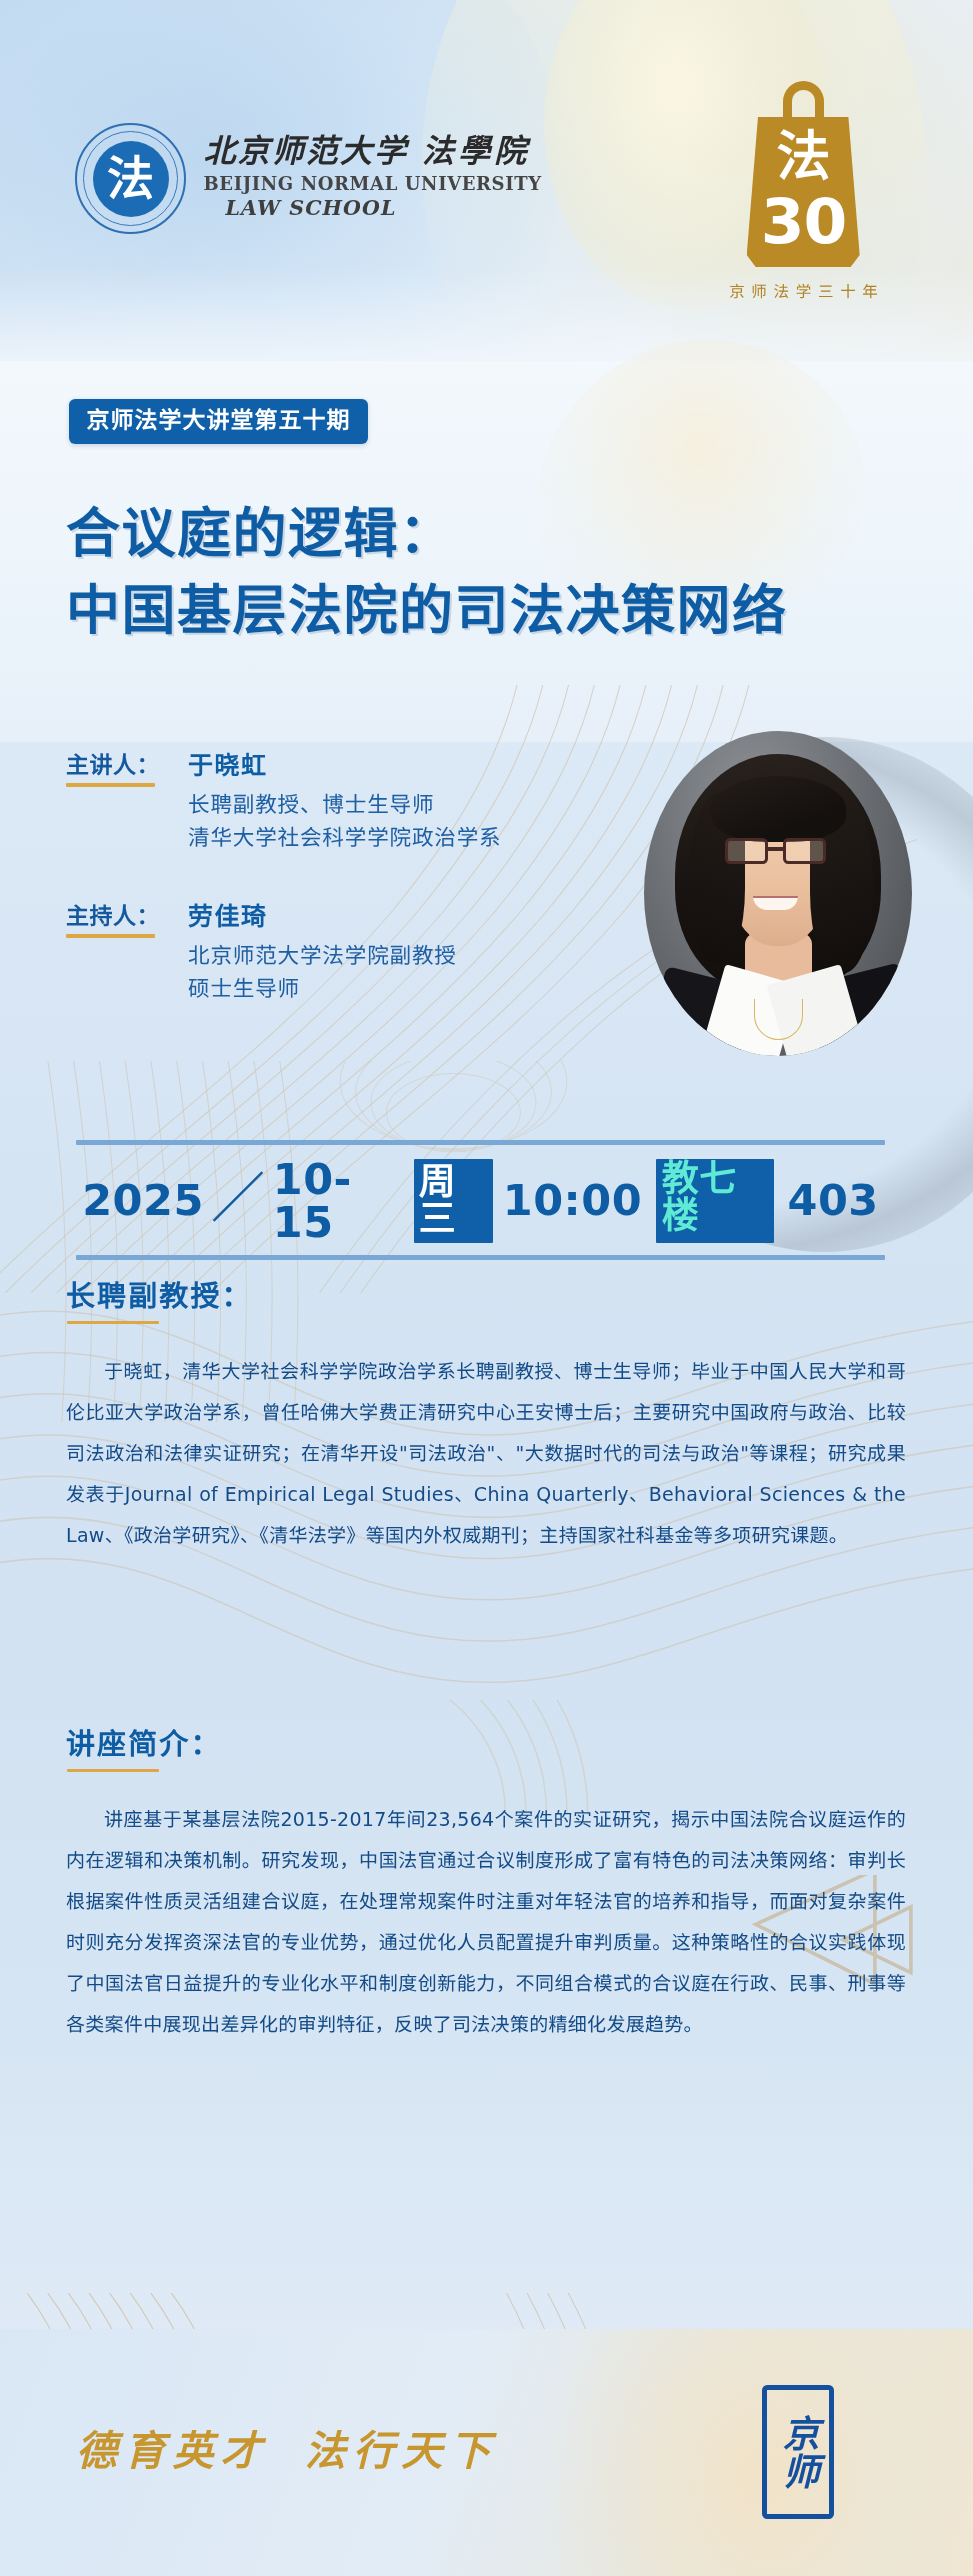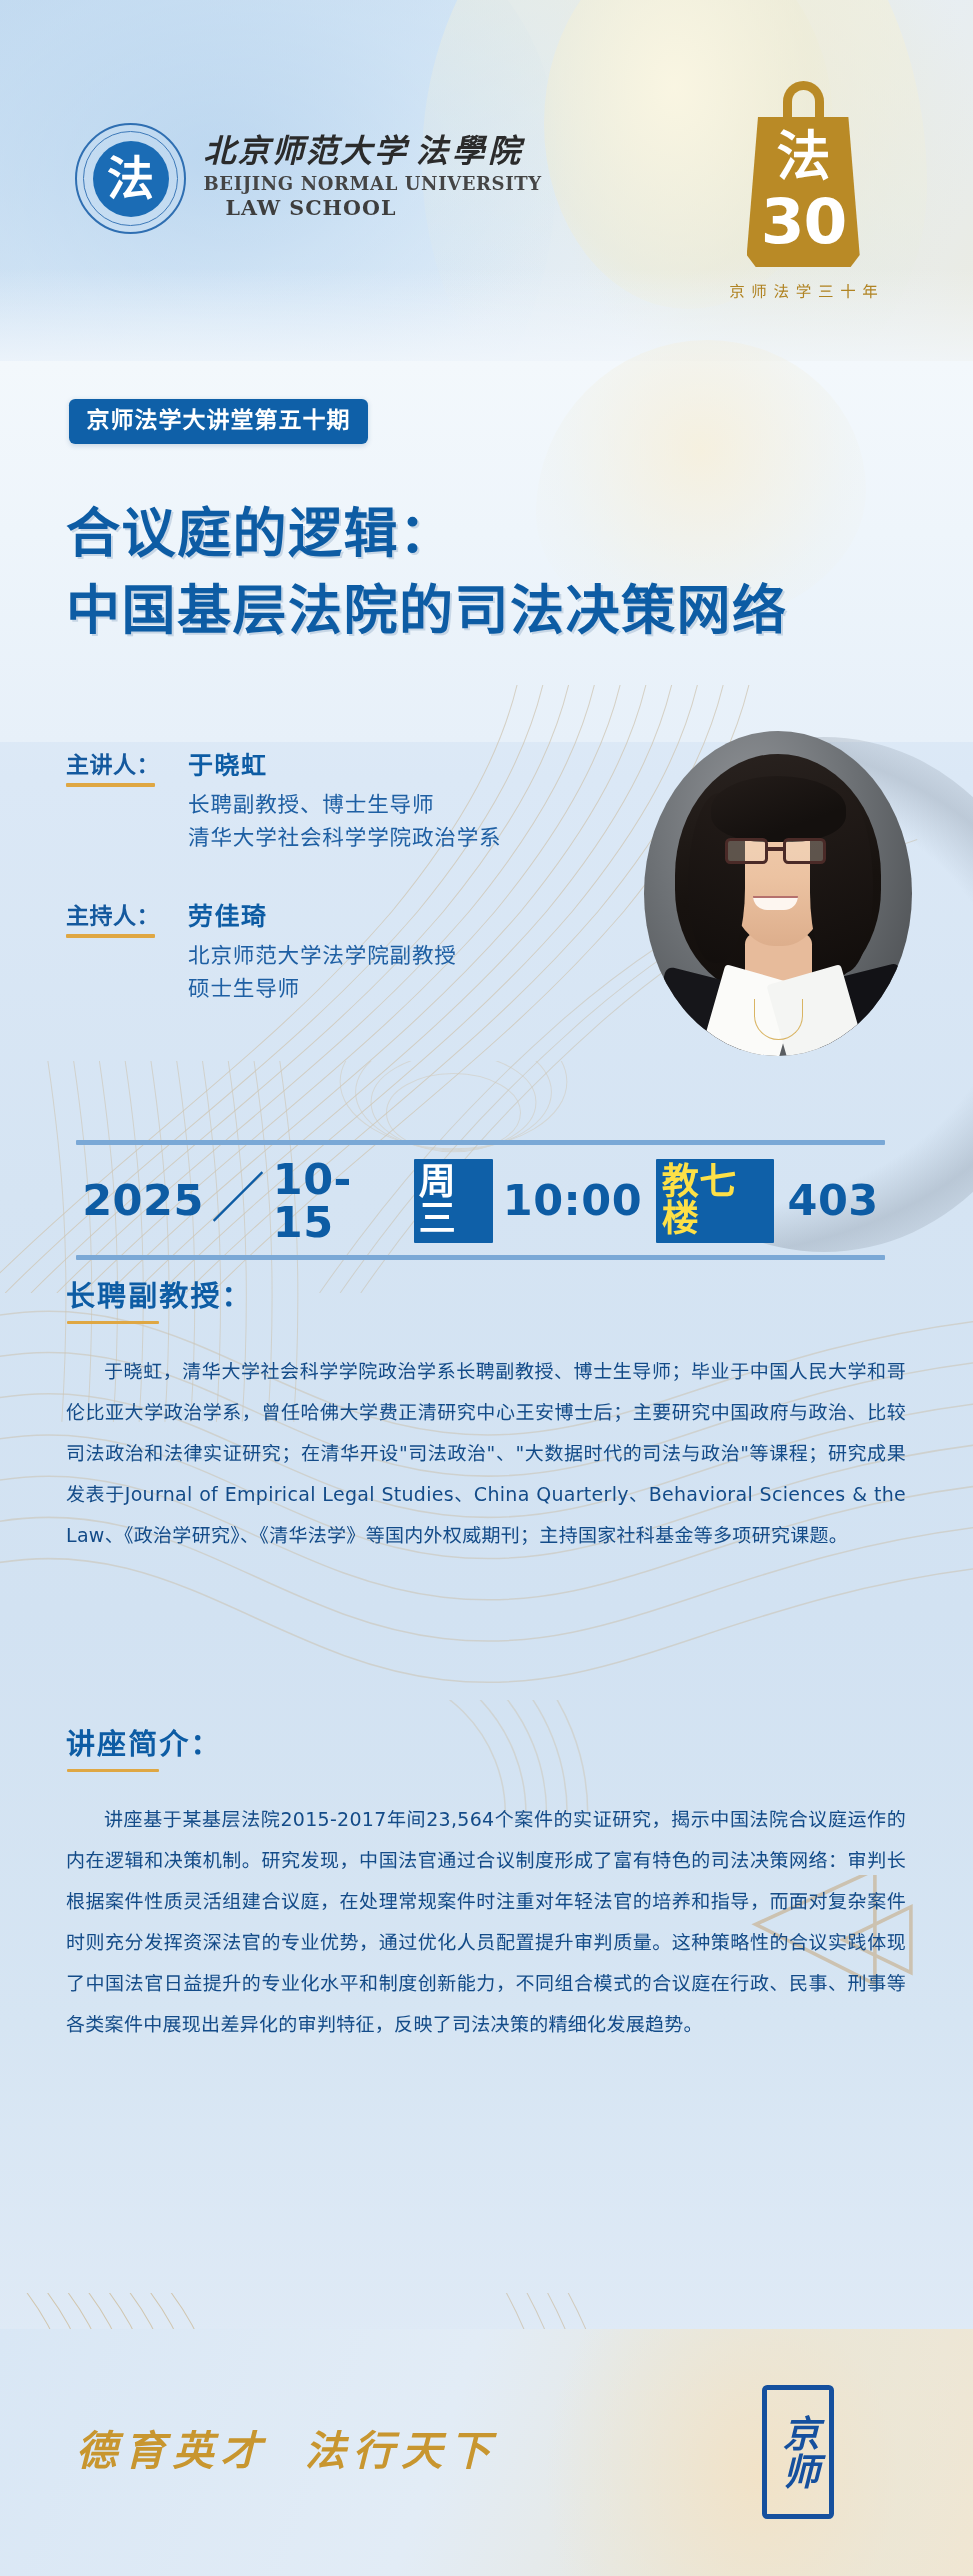--- a/index.html
+++ b/index.html
@@ -100,30 +100,30 @@
     line-height:1;
   }
 
   .wordmark{display:flex;flex-direction:column;gap:1px;}
   .wm-cn{
     font-family:"DejaVu Serif","Liberation Serif",serif;
     font-size:32px; font-weight:700; color:#2b2b2b;
     letter-spacing:2.1px; line-height:1.05; font-style:italic;
     white-space:nowrap;
   }
-  .wm-cn .wm-cn2{ margin-left:8px; letter-spacing:4.1px;text-align:right;}
+  .wm-cn .wm-cn2{ margin-left:14px; letter-spacing:4.1px;text-align:right;}
   .wm-en1{
     font-family:"DejaVu Serif","Liberation Serif",serif;
     font-size:18px; font-weight:700; color:#454545;
     letter-spacing:0.6px; line-height:1.25; margin-top:3.1px;
   }
   .wm-en2{
     font-family:"DejaVu Serif","Liberation Serif",serif;
     font-size:20.6px; font-weight:700; color:#3e3e3e;
-    letter-spacing:1px; line-height:1.25; text-align:center; width:215px;
+    letter-spacing:1px; line-height:1.25; text-align:center; width:215px;font-style:italic;
   }
 
   
   .anniv{position:absolute; left:711px; top:77px; width:185px; text-align:center;}
   .bell{
     width:128px; height:191px; margin:0 auto;
     position:relative;
   }
   .bell .body{
     position:absolute; left:7.2px; top:40px; width:113px; height:150px;
@@ -302,23 +302,23 @@
   }
   .datebar .mmdd{ letter-spacing:0.5px; }
   .datebar .chip{
     background:#0f60a8; color:#ffffff;
     padding:4.1px 5.2px 6.2px 5.2px; margin:0 9.3px;
     font-size:37px; letter-spacing:0; line-height:1;
     border-radius:1px;
   }
   .datebar .time{ letter-spacing:0.5px; }
   .datebar .chip2{
-    background:#0f60a8; color:#fde047;
+    background:#0f60a8; color:#5eead4;
     padding:4.1px 6.2px 6.2px 6.2px; margin:0 0 0 13.4px;
-    font-size:37px; line-height:1; border-radius:1px;
+    font-size:37px; line-height:1; border-radius:1px;font-family:Liberation Mono, monospace;
   }
   .datebar .room{ letter-spacing:0.5px; margin-left:14px; }
 
   
   .section{position:absolute; left:66px; width:840px;}
   .sec-head{
     color:#0d5ca4; font-size:29px; font-weight:700; letter-spacing:2.1px;
     line-height:1.1;
     font-family:"DejaVu Sans","Liberation Sans",sans-serif;
     position:relative; display:inline-block; padding-bottom:11.3px;

